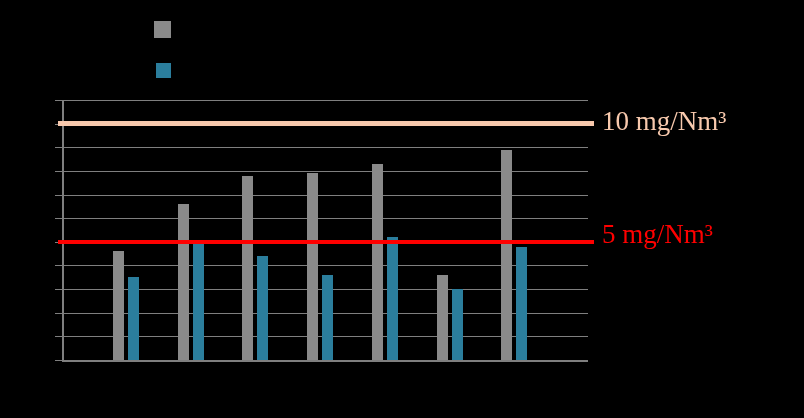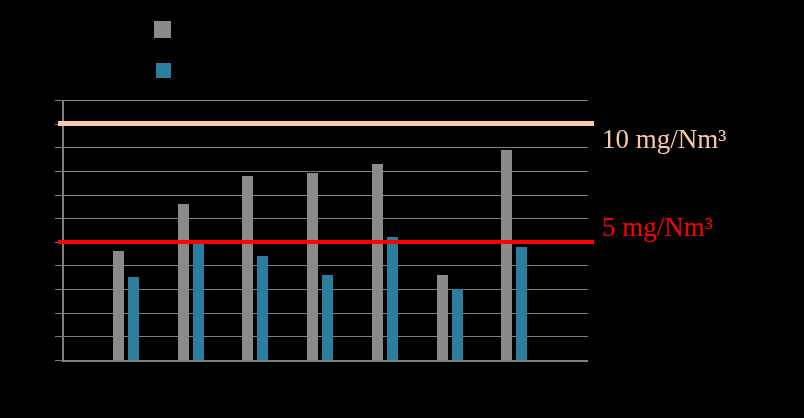--- a/index.html
+++ b/index.html
@@ -74,15 +74,15 @@
       <div class="bar" style="left: 128px; top: 277.273px; width: 11px; height: 82.7273px; background: rgb(43, 126, 157);"></div>
       <div class="bar" style="left: 192.7px; top: 244.182px; width: 11px; height: 115.818px; background: rgb(43, 126, 157);"></div>
       <div class="bar" style="left: 257.4px; top: 256px; width: 11px; height: 104px; background: rgb(43, 126, 157);"></div>
       <div class="bar" style="left: 322.1px; top: 274.909px; width: 11px; height: 85.0909px; background: rgb(43, 126, 157);"></div>
       <div class="bar" style="left: 386.8px; top: 237.091px; width: 11px; height: 122.909px; background: rgb(43, 126, 157);"></div>
       <div class="bar" style="left: 451.5px; top: 289.091px; width: 11px; height: 70.9091px; background: rgb(43, 126, 157);"></div>
       <div class="bar" style="left: 516.2px; top: 246.545px; width: 11px; height: 113.455px; background: rgb(43, 126, 157);"></div>
       <div class="refline" style="left: 58px; top: 121.136px; width: 536px; height: 5px; background: rgb(248, 201, 173);"></div>
       <div class="refline" style="left: 58px; top: 239.818px; width: 536px; height: 4px; background: rgb(255, 0, 0);"></div>
     </div>
-  <div class="ref-label" id="ref-label-0" style="top: 122px; color: rgb(248, 201, 173);">10 mg/Nm³</div>
-  <div class="ref-label" id="ref-label-1" style="top: 210px; color: rgb(255, 0, 0);">5 mg/Nm³</div>
+  <div class="ref-label" id="ref-label-0" style="top: 104px; color: rgb(248, 201, 173);">10 mg/Nm³</div>
+  <div class="ref-label" id="ref-label-1" style="top: 217px; color: rgb(255, 0, 0);">5 mg/Nm³</div>
 </div>
 
 </body></html>

